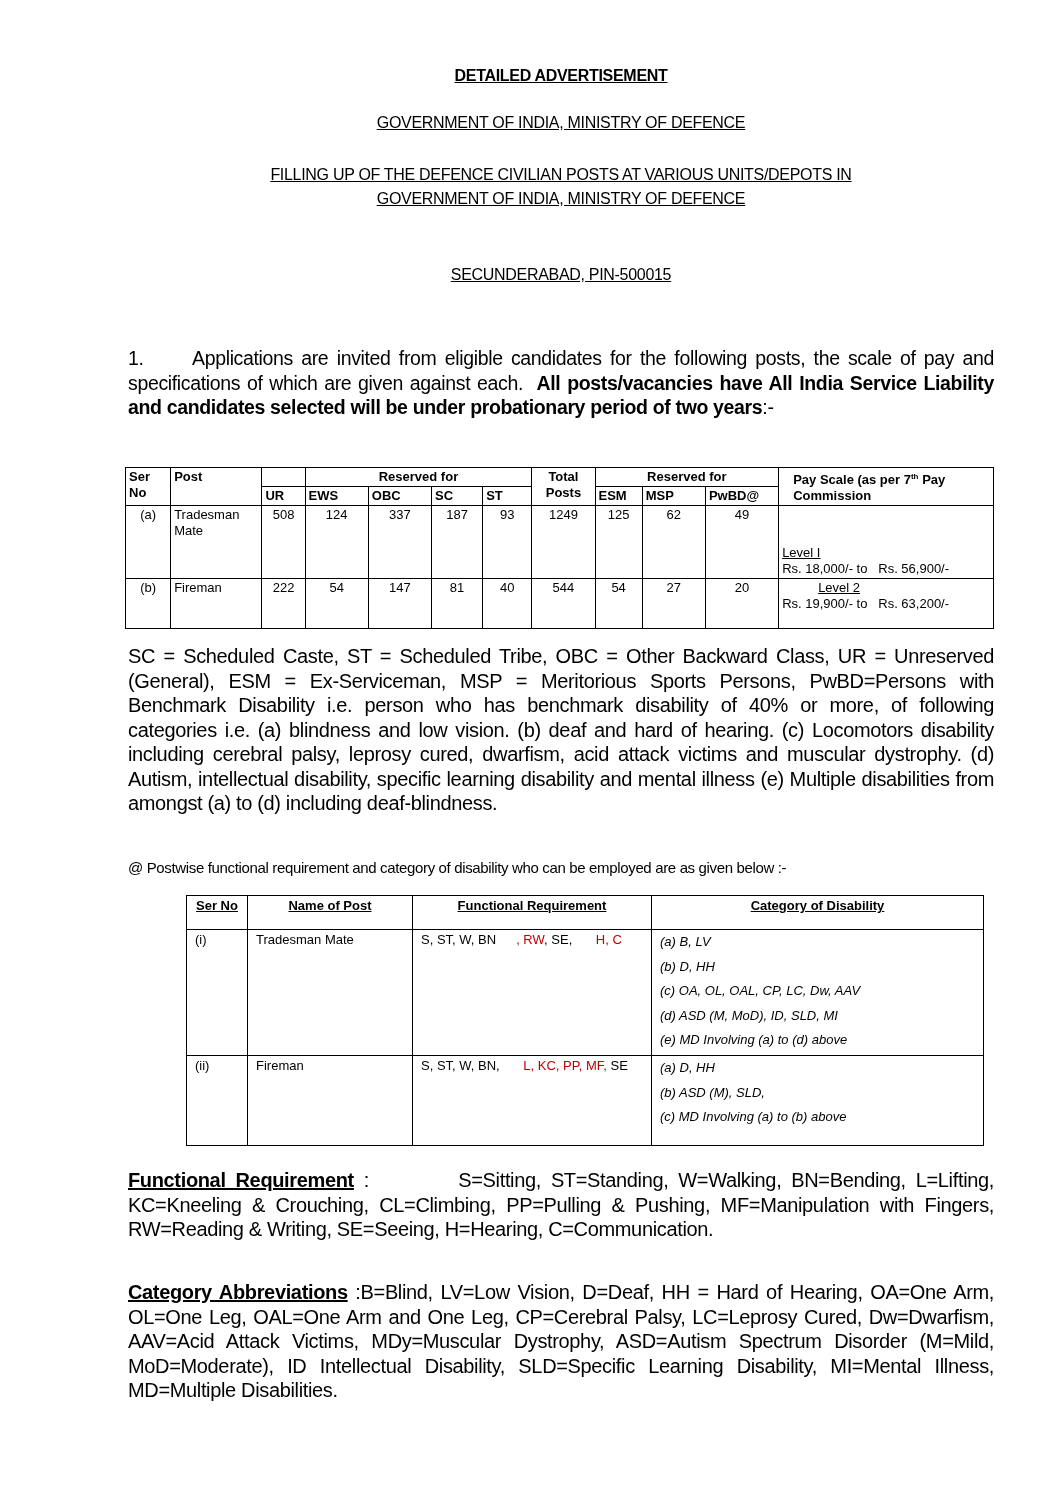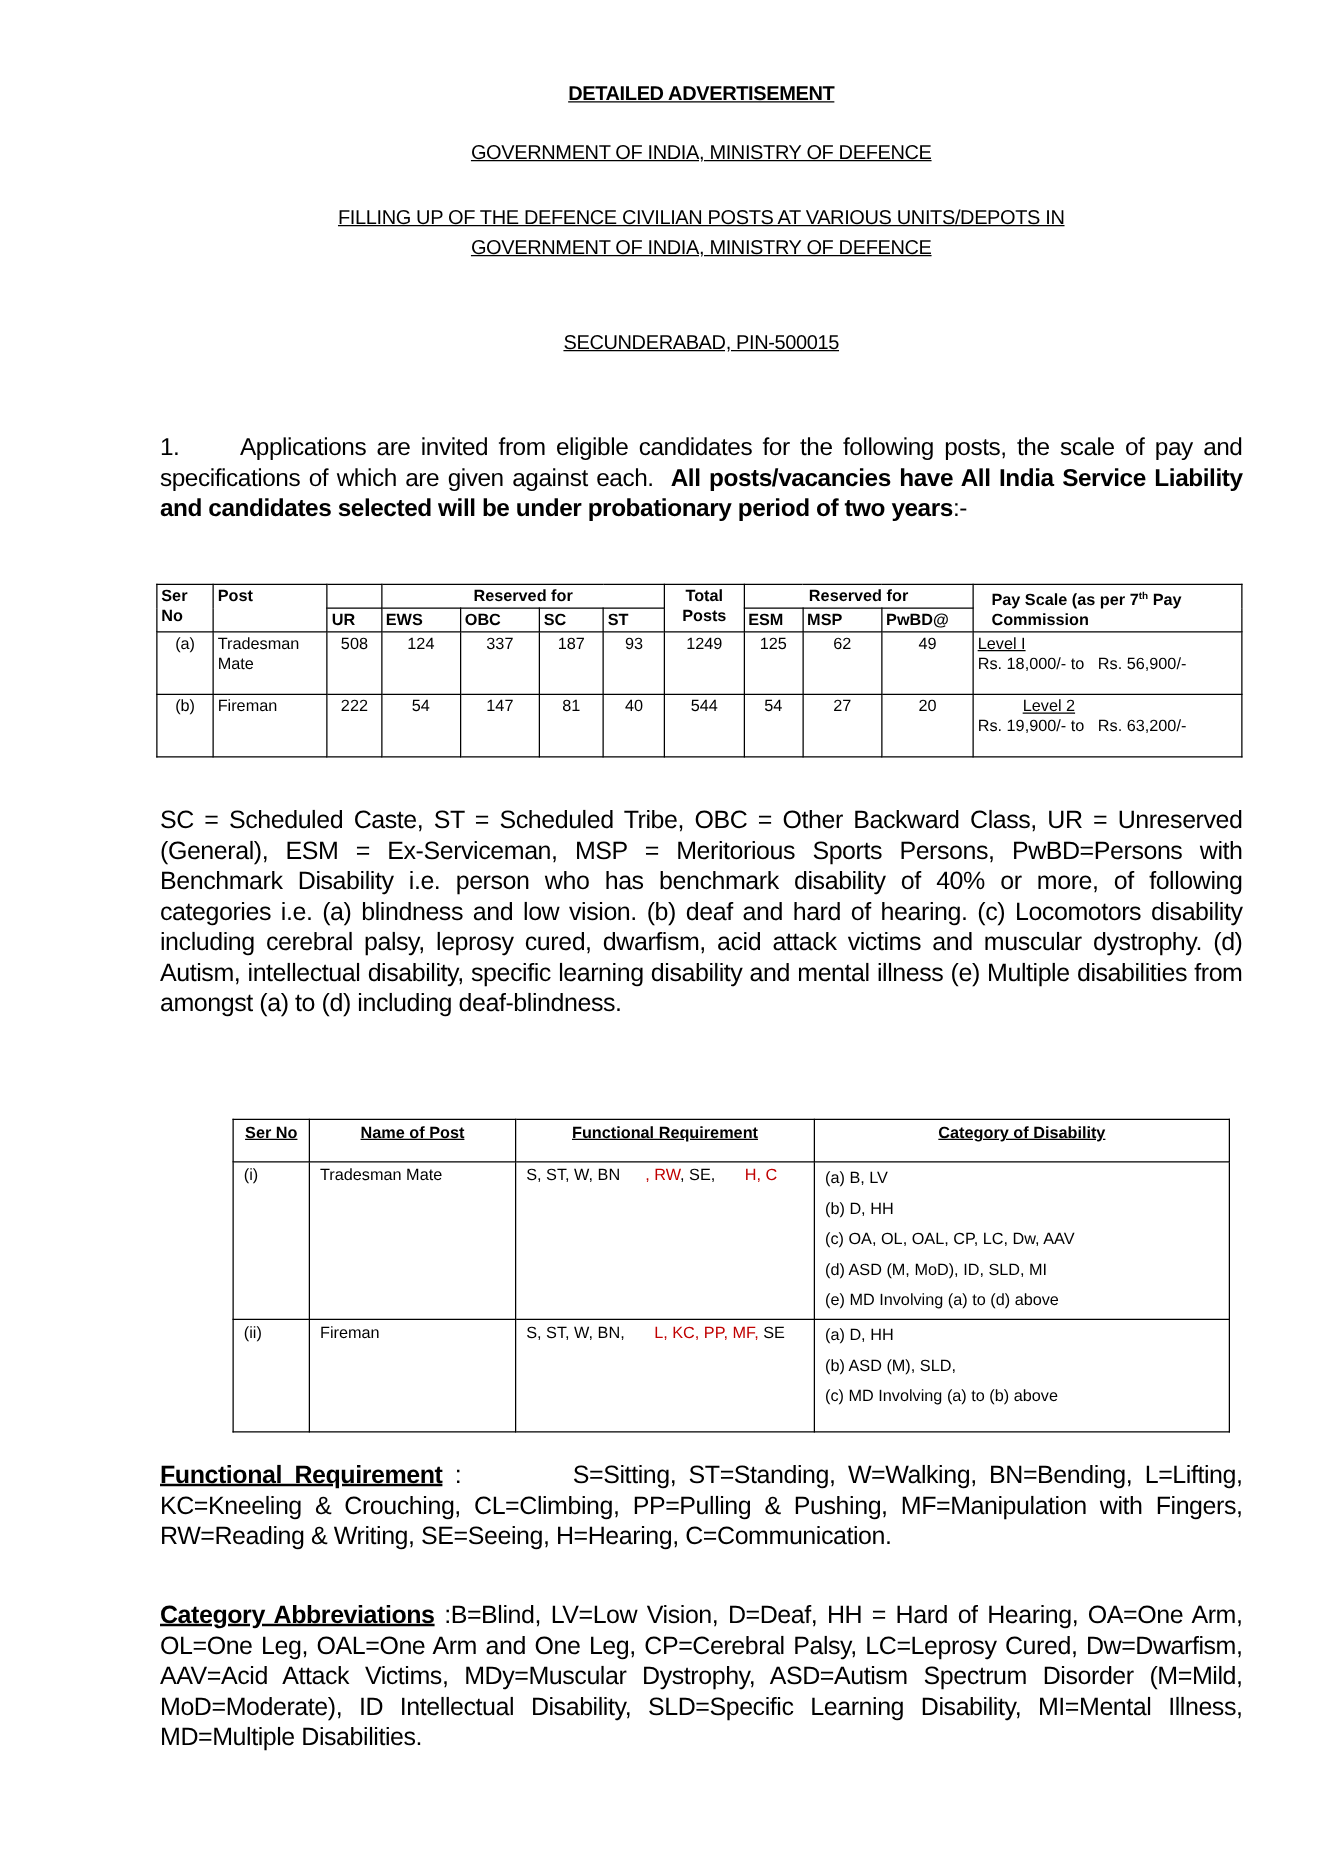--- a/index.html
+++ b/index.html
@@ -12,21 +12,21 @@
   .tab-num { display: inline-block; width: 64px; }
   table { border-collapse: collapse; position: absolute; }
   table.t1 { left: 125px; top: 467px; width: 869px; font-size: 13px; }
   table.t1 td { border: 1.5px solid #000; vertical-align: top; padding: 1px 3px; line-height: 16px; }
   table.t1 .hd { font-weight: bold; }
   table.t1 .c { text-align: center; }
   table.t2 { left: 186px; top: 895px; width: 798px; font-size: 13px; }
   table.t2 td { border: 1.5px solid #000; vertical-align: top; padding: 2px 8px; line-height: 16px; }
   table.t2 .hd { font-weight: bold; text-decoration: underline; text-align: center; }
   .red { color: #c00000; margin-left: 20px; }
-  .cat-line { height: 24.6px; line-height: 24.6px; }
+  .cat-line { height: 24.6px; line-height: 24.6px; font-style: italic; }
   .ul { text-decoration: underline; font-weight: bold; }
   .sup { font-size: 8px; vertical-align: super; }
 </style>
 </head>
 <body>
 
 <div class="page">
 
   <div class="head bold" style="top:64px;">DETAILED ADVERTISEMENT</div>
   <div class="head" style="top:111px;">GOVERNMENT OF INDIA, MINISTRY OF DEFENCE</div>
@@ -65,21 +65,21 @@
       <td class="c">508</td>
       <td class="c">124</td>
       <td class="c">337</td>
       <td class="c">187</td>
       <td class="c">93</td>
       <td class="c">1249</td>
       <td class="c">125</td>
       <td class="c">62</td>
       <td class="c">49</td>
       <td>
-            <div style="text-decoration:underline;">Level I</div>
+            <div style="text-decoration:underline;margin-top:38px;">Level I</div>
             <div style="white-space:pre;">Rs. 18,000/- to   Rs. 56,900/-</div>
           </td>
     </tr>
     <tr style="height:50px;">
       <td class="c">(b)</td>
       <td>Fireman</td>
       <td class="c">222</td>
       <td class="c">54</td>
       <td class="c">147</td>
       <td class="c">81</td>
@@ -91,20 +91,21 @@
       <td>
             <div style="text-decoration:underline;padding-left:36px;">Level 2</div>
             <div style="white-space:pre;">Rs. 19,900/- to   Rs. 63,200/-</div>
           </td>
     </tr>
   </tbody>
     </table>
 
   <div class="para" style="top:644px; font-size:20px;">SC = Scheduled Caste, ST = Scheduled Tribe, OBC = Other Backward Class, UR = Unreserved (General), ESM = Ex-Serviceman, MSP = Meritorious Sports Persons, PwBD=Persons with Benchmark Disability i.e. person who has benchmark disability of 40% or more, of following categories i.e. (a) blindness and low vision. (b) deaf and hard of hearing. (c) Locomotors disability including cerebral palsy, leprosy cured, dwarfism, acid attack victims and muscular dystrophy. (d) Autism, intellectual disability, specific learning disability and mental illness (e) Multiple disabilities from amongst (a) to (d) including deaf-blindness.</div>
 
+  <div class="para" style="top:856px; font-size:15px; text-align:left;">@ Postwise functional requirement and category of disability who can be employed are as given below :-</div>
 
   <table class="t2">
     <tbody>
         <tr style="height:34px;">
       <td class="hd" style="width:44px;">Ser No</td>
       <td class="hd" style="width:148px;">Name of Post</td>
       <td class="hd" style="width:222px;">Functional Requirement</td>
       <td class="hd">Category of Disability</td>
     </tr>
     <tr style="height:123px;">

